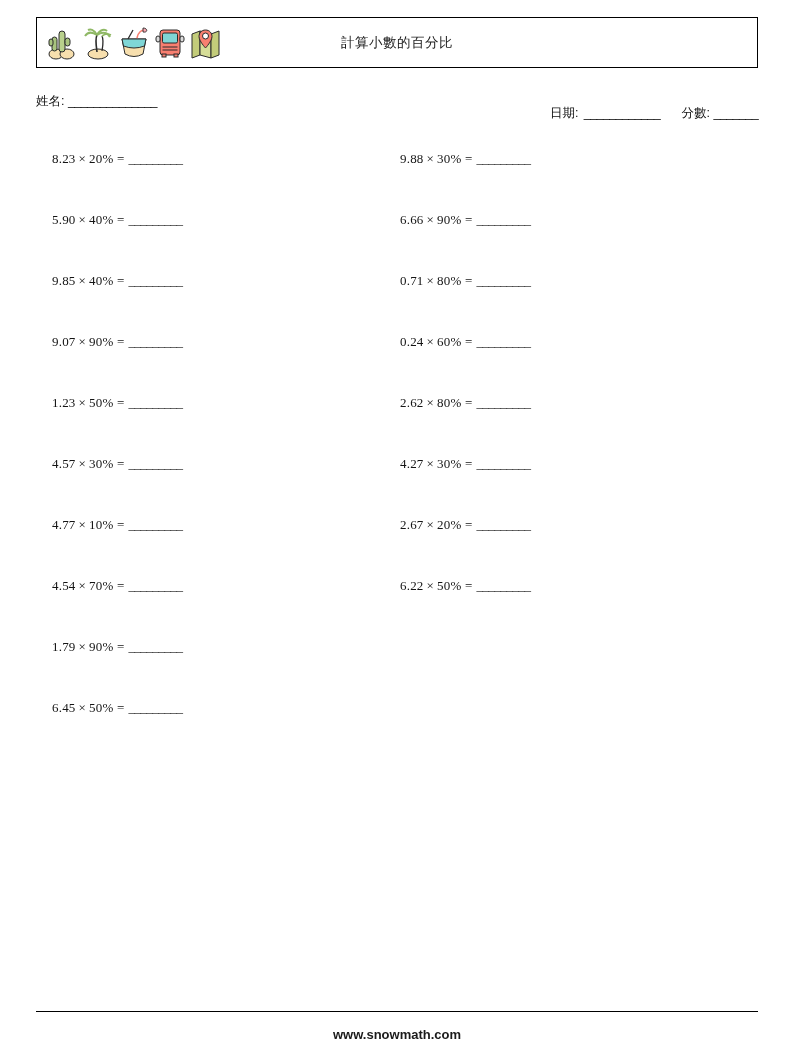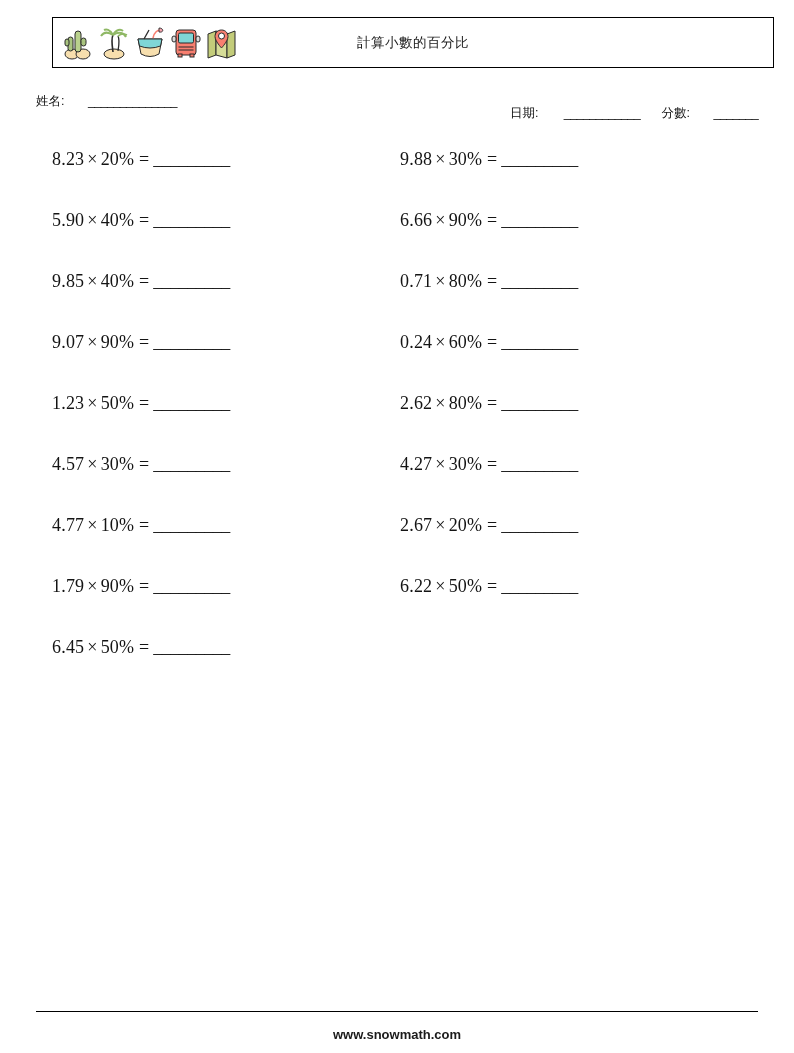--- a/index.html
+++ b/index.html
@@ -12,21 +12,21 @@
     height: 1053px;
     position: relative;
     font-family: "Liberation Serif", "DejaVu Serif", serif;
     color: #1a1a1a;
     overflow: hidden;
   }
 
   
   .header-box {
     position: absolute;
-    left: 52px;
+    left: 36px;
     top: 17px;
     width: 722px;
     height: 51px;
     border: 1.5px solid #000000;
     box-sizing: border-box;
     padding-left: 12px;
   }
   .header-icons {
     position: absolute;
     left: 8px;
@@ -68,39 +68,39 @@
     white-space: nowrap;
   }
   .info-right {
     position: absolute;
     right: 0;
     top: 12px;
     white-space: nowrap;
   }
   .info-right .date-label { margin-right: 2px; }
   .info-right .score-label { margin-left: 18px; }
-  .blank-line { letter-spacing: -0.6px; margin-left: 20px; }
+  .blank-line { letter-spacing: -0.6px; }
 
   
   .problems {
     position: absolute;
     left: 0;
     top: 147px;
     width: 794px;
   }
   .prob-col {
     position: absolute;
     top: 0;
   }
   .col-left  { left: 52px; }
   .col-right { left: 400px; }
 
   .prob-item {
     height: 61px;
-    font-size: 18px;
+    font-size: 13px;
     line-height: 24px;
     white-space: nowrap;
     color: #141414;
   }
   .prob-expr { letter-spacing: 0.2px; }
   .prob-times { padding: 0 3px; }
   .prob-answer {
     letter-spacing: -0.5px;
     margin-left: 4px;
   }
@@ -210,20 +210,21 @@
 
 <div class="problems">
   <div class="prob-col col-left" id="col-left">
       <div class="prob-item"><span class="prob-expr"><span>8.23</span><span class="prob-times">×</span><span>20%</span><span> =</span><span class="prob-answer">_________</span></span></div>
       <div class="prob-item"><span class="prob-expr"><span>5.90</span><span class="prob-times">×</span><span>40%</span><span> =</span><span class="prob-answer">_________</span></span></div>
       <div class="prob-item"><span class="prob-expr"><span>9.85</span><span class="prob-times">×</span><span>40%</span><span> =</span><span class="prob-answer">_________</span></span></div>
       <div class="prob-item"><span class="prob-expr"><span>9.07</span><span class="prob-times">×</span><span>90%</span><span> =</span><span class="prob-answer">_________</span></span></div>
       <div class="prob-item"><span class="prob-expr"><span>1.23</span><span class="prob-times">×</span><span>50%</span><span> =</span><span class="prob-answer">_________</span></span></div>
       <div class="prob-item"><span class="prob-expr"><span>4.57</span><span class="prob-times">×</span><span>30%</span><span> =</span><span class="prob-answer">_________</span></span></div>
       <div class="prob-item"><span class="prob-expr"><span>4.77</span><span class="prob-times">×</span><span>10%</span><span> =</span><span class="prob-answer">_________</span></span></div>
+      <div class="prob-item"><span class="prob-expr"><span>4.54</span><span class="prob-times">×</span><span>70%</span><span> =</span><span class="prob-answer">_________</span></span></div>
       <div class="prob-item"><span class="prob-expr"><span>1.79</span><span class="prob-times">×</span><span>90%</span><span> =</span><span class="prob-answer">_________</span></span></div>
       <div class="prob-item"><span class="prob-expr"><span>6.45</span><span class="prob-times">×</span><span>50%</span><span> =</span><span class="prob-answer">_________</span></span></div>
     </div>
   <div class="prob-col col-right" id="col-right">
       <div class="prob-item"><span class="prob-expr"><span>9.88</span><span class="prob-times">×</span><span>30%</span><span> =</span><span class="prob-answer">_________</span></span></div>
       <div class="prob-item"><span class="prob-expr"><span>6.66</span><span class="prob-times">×</span><span>90%</span><span> =</span><span class="prob-answer">_________</span></span></div>
       <div class="prob-item"><span class="prob-expr"><span>0.71</span><span class="prob-times">×</span><span>80%</span><span> =</span><span class="prob-answer">_________</span></span></div>
       <div class="prob-item"><span class="prob-expr"><span>0.24</span><span class="prob-times">×</span><span>60%</span><span> =</span><span class="prob-answer">_________</span></span></div>
       <div class="prob-item"><span class="prob-expr"><span>2.62</span><span class="prob-times">×</span><span>80%</span><span> =</span><span class="prob-answer">_________</span></span></div>
       <div class="prob-item"><span class="prob-expr"><span>4.27</span><span class="prob-times">×</span><span>30%</span><span> =</span><span class="prob-answer">_________</span></span></div>

